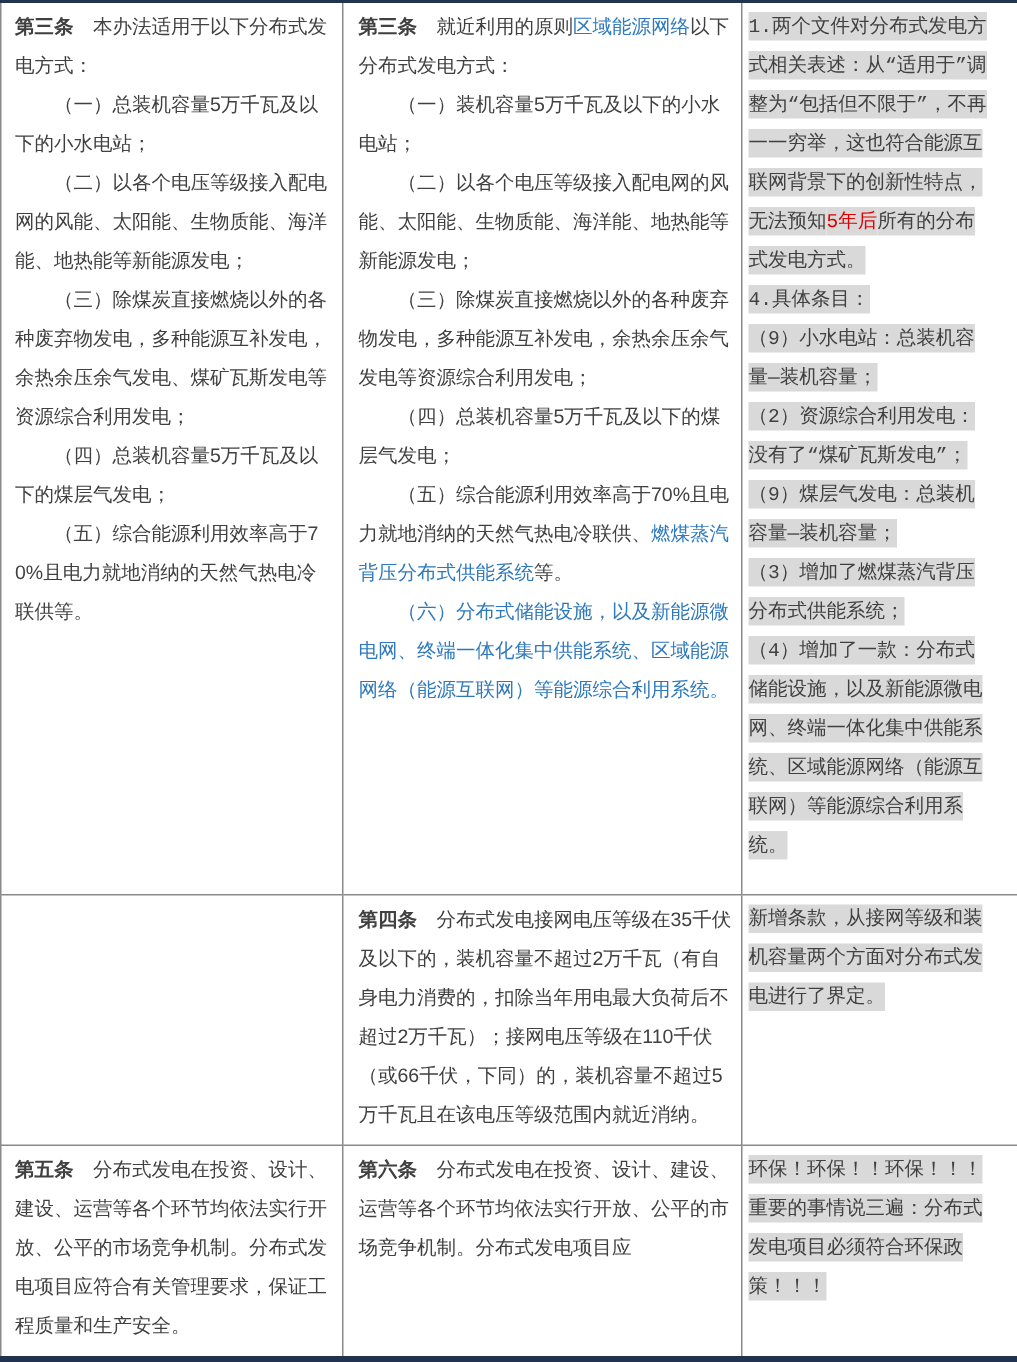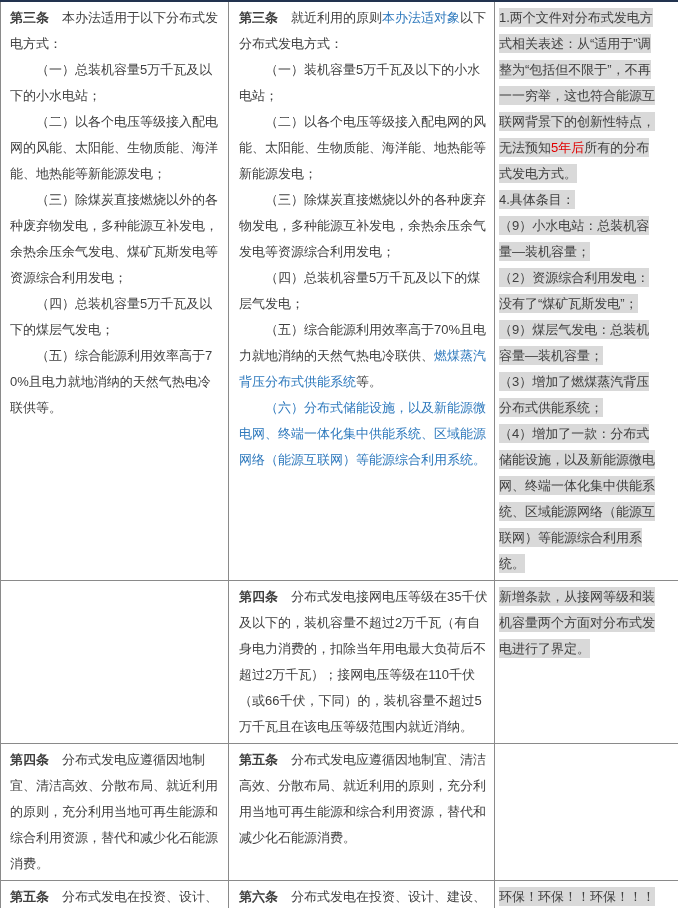--- a/index.html
+++ b/index.html
@@ -23,21 +23,21 @@
   }
   td{
     border:1px solid var(--grid);
     vertical-align:top;
     padding:3px 5px 3px 9px;
     font-size:13px;
     line-height:26px;
     word-break:break-all;
   }
   td.c2{padding-left:10px;}
-  td.c3{padding-left:4px;padding-right:16px;}
+  td.c3{padding-left:4px;padding-right:16px;font-family:Liberation Mono, monospace;}
   tr.row-1{height:513px;margin-left:32px;}
   tr.row-2{height:156px;}
   tr.row-3{height:104px;}
   tr.row-4{height:126px;}
   p.para{margin:0;}
   p.para.ind{text-indent:2em;}
   .seg-bold{font-weight:bold;}
   .seg-blue{color:var(--blue);}
   .seg-red{color:var(--red);}
   .hl{background:var(--hl);padding:2px 0;}
@@ -55,21 +55,21 @@
       <tr class="row-1">
         <td class="c1">
           <p class="para"><span class="seg-bold">第三条</span><span class="">　本办法适用于以下分布式发电方式：</span></p>
           <p class="para ind"><span class="">（一）总装机容量5万千瓦及以下的小水电站；</span></p>
           <p class="para ind"><span class="">（二）以各个电压等级接入配电网的风能、太阳能、生物质能、海洋能、地热能等新能源发电；</span></p>
           <p class="para ind"><span class="">（三）除煤炭直接燃烧以外的各种废弃物发电，多种能源互补发电，余热余压余气发电、煤矿瓦斯发电等资源综合利用发电；</span></p>
           <p class="para ind"><span class="">（四）总装机容量5万千瓦及以下的煤层气发电；</span></p>
           <p class="para ind"><span class="">（五）综合能源利用效率高于70%且电力就地消纳的天然气热电冷联供等。</span></p>
         </td>
         <td class="c2">
-          <p class="para"><span class="seg-bold">第三条</span><span class="">　就近利用的原则</span><span class="seg-blue">本办法适对象</span><span class="">以下分布式发电方式：</span></p>
+          <p class="para"><span class="seg-bold">第三条</span><span class="">　就近利用的原则</span><span class="seg-blue">区域能源网络</span><span class="">以下分布式发电方式：</span></p>
           <p class="para ind"><span class="">（一）装机容量5万千瓦及以下的小水电站；</span></p>
           <p class="para ind"><span class="">（二）以各个电压等级接入配电网的风能、太阳能、生物质能、海洋能、地热能等新能源发电；</span></p>
           <p class="para ind"><span class="">（三）除煤炭直接燃烧以外的各种废弃物发电，多种能源互补发电，余热余压余气发电等资源综合利用发电；</span></p>
           <p class="para ind"><span class="">（四）总装机容量5万千瓦及以下的煤层气发电；</span></p>
           <p class="para ind"><span class="">（五）综合能源利用效率高于70%且电力就地消纳的天然气热电冷联供、</span><span class="seg-blue">燃煤蒸汽背压分布式供能系统</span><span class="">等。</span></p>
           <p class="para ind"><span class="seg-blue">（六）分布式储能设施，以及新能源微电网、终端一体化集中供能系统、区域能源网络（能源互联网）等能源综合利用系统。</span></p>
         </td>
         <td class="c3">
           <p class="para"><span class="hl">1.两个文件对分布式发电方式相关表述：从“适用于”调整为“包括但不限于”，不再一一穷举，这也符合能源互联网背景下的创新性特点，无法预知</span><span class="seg-red hl">5年后</span><span class="hl">所有的分布式发电方式。</span></p>
           <p class="para"><span class="hl">4.具体条目：</span></p>
@@ -82,29 +82,20 @@
       </tr>
       <tr class="row-2">
         <td class="c1"></td>
         <td class="c2">
           <p class="para"><span class="seg-bold">第四条</span><span class="">　分布式发电接网电压等级在35千伏及以下的，装机容量不超过2万千瓦（有自身电力消费的，扣除当年用电最大负荷后不超过2万千瓦）；接网电压等级在110千伏（或66千伏，下同）的，装机容量不超过5万千瓦且在该电压等级范围内就近消纳。</span></p>
         </td>
         <td class="c3">
           <p class="para"><span class="hl">新增条款，从接网等级和装机容量两个方面对分布式发电进行了界定。</span></p>
         </td>
       </tr>
-      <tr class="row-3">
-        <td class="c1">
-          <p class="para"><span class="seg-bold">第四条</span><span class="">　分布式发电应遵循因地制宜、清洁高效、分散布局、就近利用的原则，充分利用当地可再生能源和综合利用资源，替代和减少化石能源消费。</span></p>
-        </td>
-        <td class="c2">
-          <p class="para"><span class="seg-bold">第五条</span><span class="">　分布式发电应遵循因地制宜、清洁高效、分散布局、就近利用的原则，充分利用当地可再生能源和综合利用资源，替代和减少化石能源消费。</span></p>
-        </td>
-        <td class="c3"></td>
-      </tr>
       <tr class="row-4">
         <td class="c1">
           <p class="para"><span class="seg-bold">第五条</span><span class="">　分布式发电在投资、设计、建设、运营等各个环节均依法实行开放、公平的市场竞争机制。分布式发电项目应符合有关管理要求，保证工程质量和生产安全。</span></p>
         </td>
         <td class="c2">
           <p class="para"><span class="seg-bold">第六条</span><span class="">　分布式发电在投资、设计、建设、运营等各个环节均依法实行开放、公平的市场竞争机制。分布式发电项目应</span></p>
         </td>
         <td class="c3">
           <p class="para"><span class="hl">环保！环保！！环保！！！重要的事情说三遍：分布式发电项目必须符合环保政策！！！</span></p>
         </td>

